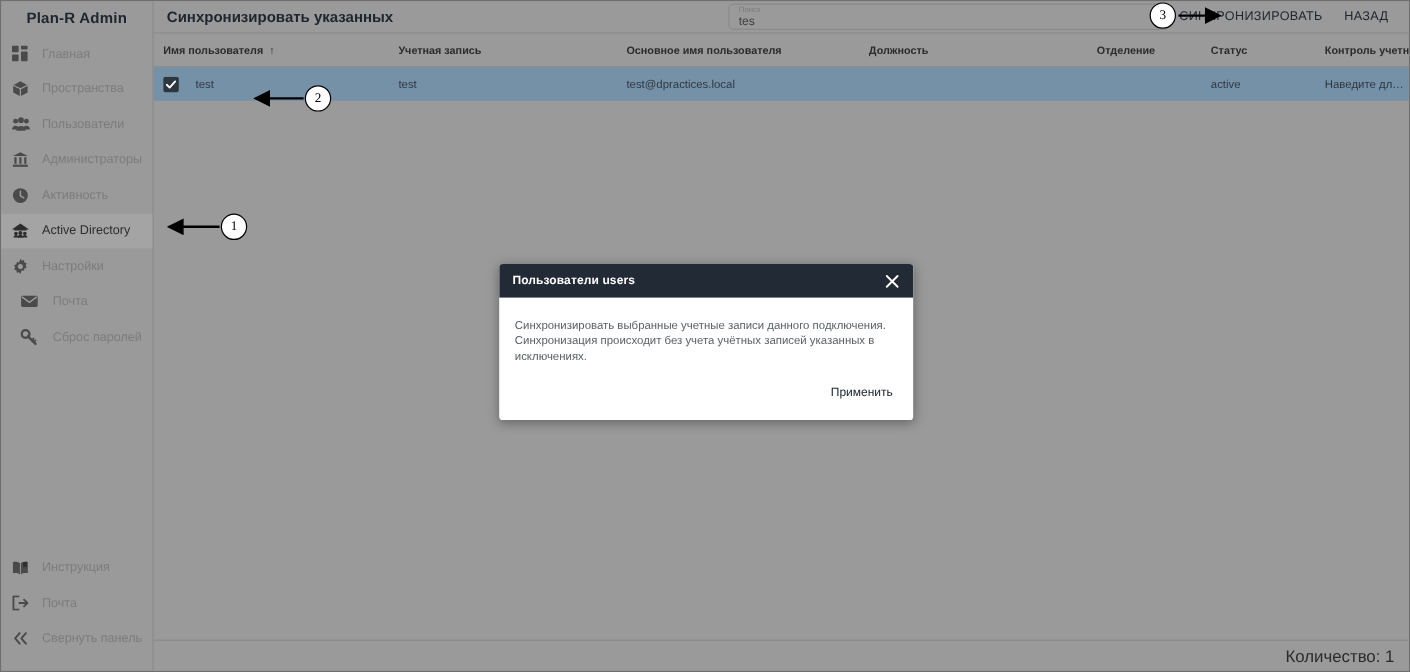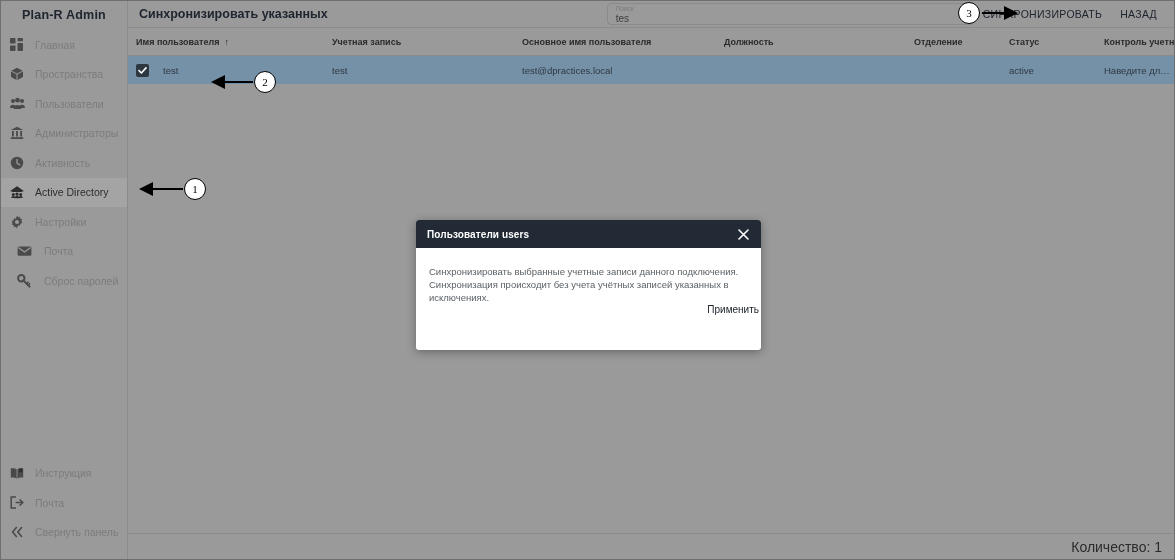--- a/index.html
+++ b/index.html
@@ -187,22 +187,22 @@
     width: 16px; height: 16px;
     display: flex; align-items: center; justify-content: center;
     cursor: pointer;
   }
   .modal-body { padding: 17px 13px 0 13px; }
   .modal-text {
     font-size: 9.5px; color: #5b6166; line-height: 13px;
   }
   .modal-foot {
     height: 46px;
-    display: flex; align-items: flex-start; justify-content: flex-end;
-    padding-right: 2px;
+    display: flex; align-items: center; justify-content: flex-end;
+    padding-right: 17px;
   }
   .modal-apply {
     font-size: 10px; color: #20262f; font-weight: 400;
     cursor: pointer; background: none; border: none;
     font-family: inherit;
   }
 
   
   .anno { position: absolute; z-index: 60; pointer-events: none; }
   .anno-circle {

